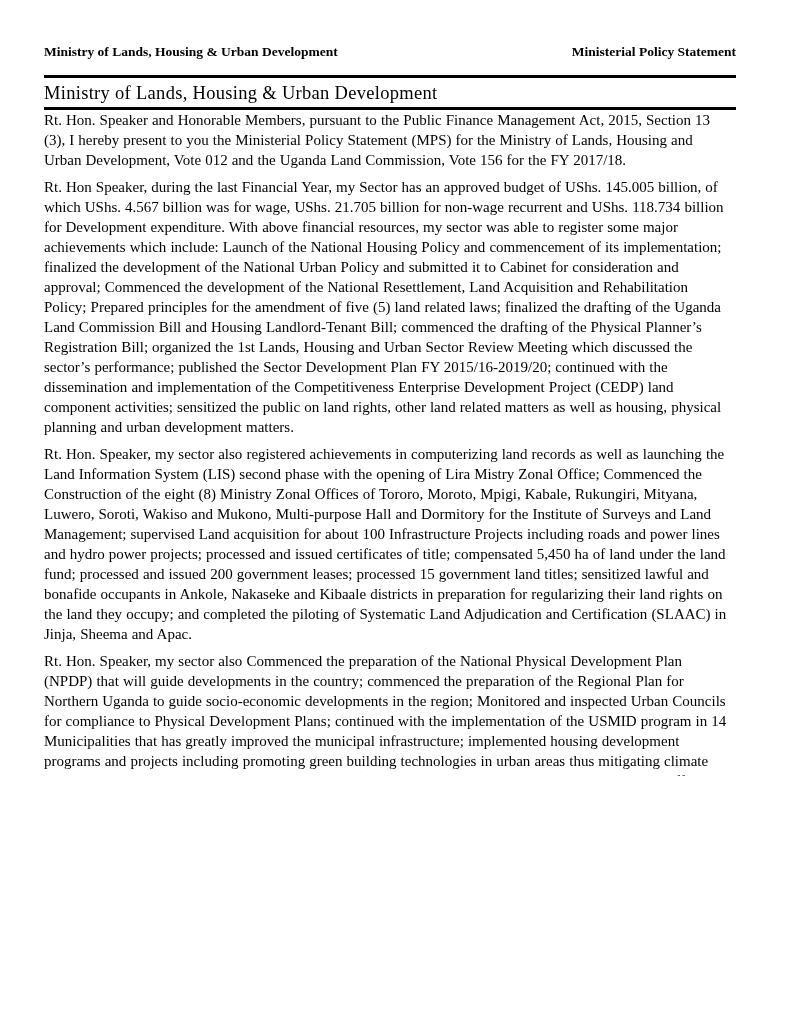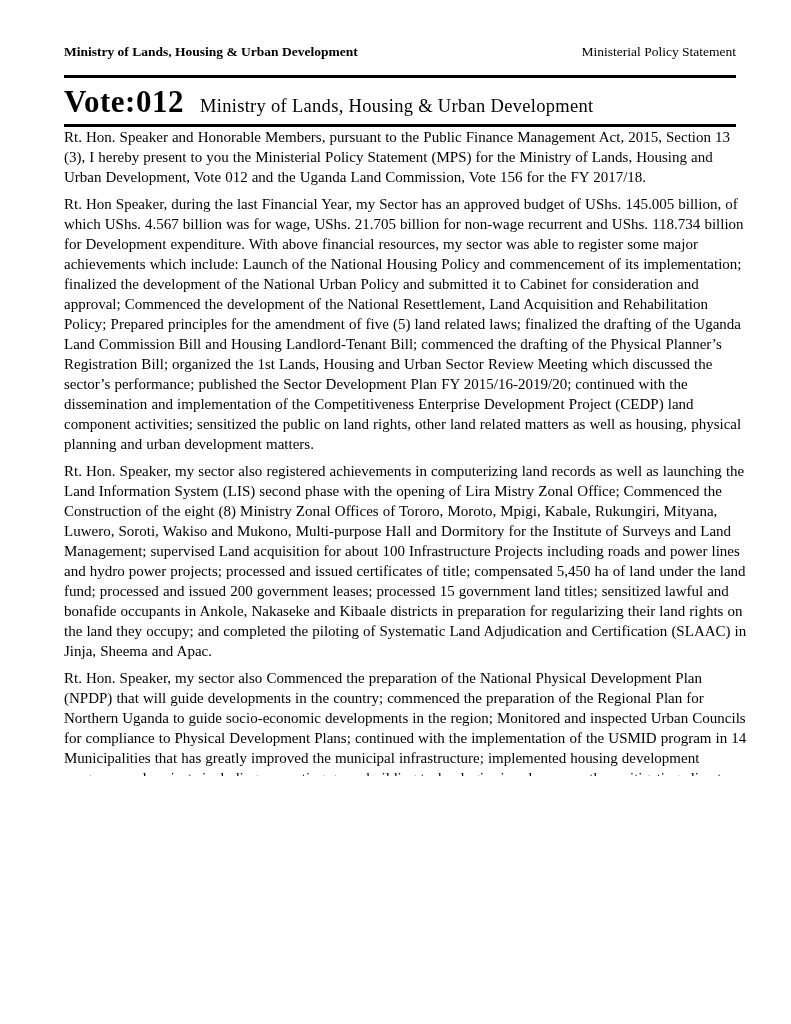--- a/index.html
+++ b/index.html
@@ -6,37 +6,37 @@
     margin: 0;
     padding: 0;
     background: #ffffff;
   }
   .page {
     position: relative;
     box-sizing: border-box;
     width: 791px;
     height: 776px;
     background: #ffffff;
-    padding: 44px 55px 0 64px;
+    padding: 44px 55px 0 44px;
     font-family: "Liberation Serif", serif;
     color: #000000;
     overflow: hidden;
   }
   .doc-header {
     display: flex;
     justify-content: space-between;
     align-items: baseline;
     font-size: 13.5px;
     line-height: 16px;
   }
   .hdr-left {
     font-weight: bold;
   }
   .hdr-right {
-    font-weight: normal;
+    font-weight: bold;
   }
   .rule {
     height: 3px;
     background: #000000;
   }
   .rule-top {
     margin-top: 15px;
   }
   .title-bar {
     display: flex;
@@ -78,21 +78,20 @@
 <div class="page">
 
   <div class="doc-header">
     <span class="hdr-left">Ministry of Lands, Housing &amp; Urban Development</span>
     <span class="hdr-right">Ministerial Policy Statement</span>
   </div>
 
   <div class="rule rule-top"></div>
 
   <div class="title-bar">
-    <span class="vote-number">Vote:012</span>
     <span class="vote-ministry">Ministry of Lands, Housing &amp; Urban Development</span>
   </div>
 
   <div class="rule rule-bottom"></div>
 
 
   <p class="body-par">Rt. Hon. Speaker and Honorable Members, pursuant to the Public Finance Management Act, 2015, Section 13 (3), I hereby present to you the Ministerial Policy Statement (MPS) for the Ministry of Lands, Housing and Urban Development, Vote 012 and the Uganda Land Commission, Vote 156 for the FY 2017/18.</p>
 
   <p class="body-par">Rt. Hon Speaker, during the last Financial Year, my Sector has an approved budget of UShs. 145.005 billion, of which UShs. 4.567 billion was for wage, UShs. 21.705 billion for non-wage recurrent and UShs. 118.734 billion for Development expenditure. With above financial resources, my sector was able to register some major achievements which include: Launch of the National Housing Policy and commencement of its implementation;  finalized the development of the National Urban Policy and submitted it to Cabinet for consideration and approval; Commenced the development of the National Resettlement, Land Acquisition and Rehabilitation Policy; Prepared principles for the amendment of five (5) land related laws; finalized the drafting of the Uganda Land Commission Bill and Housing Landlord-Tenant Bill;  commenced the drafting of the Physical Planner’s Registration Bill; organized the 1st Lands, Housing and Urban Sector Review Meeting which discussed the sector’s performance; published the Sector Development Plan FY 2015/16-2019/20; continued with the dissemination and implementation of the Competitiveness Enterprise Development Project (CEDP) land component activities; sensitized the public on land rights, other land related matters as well as housing, physical planning and urban development matters.</p>
 

